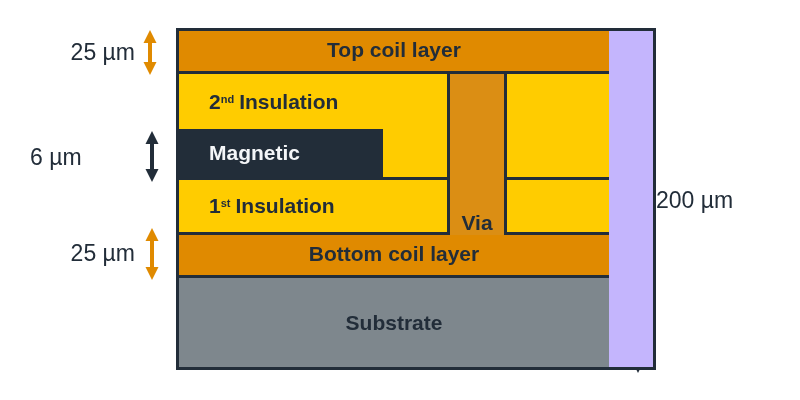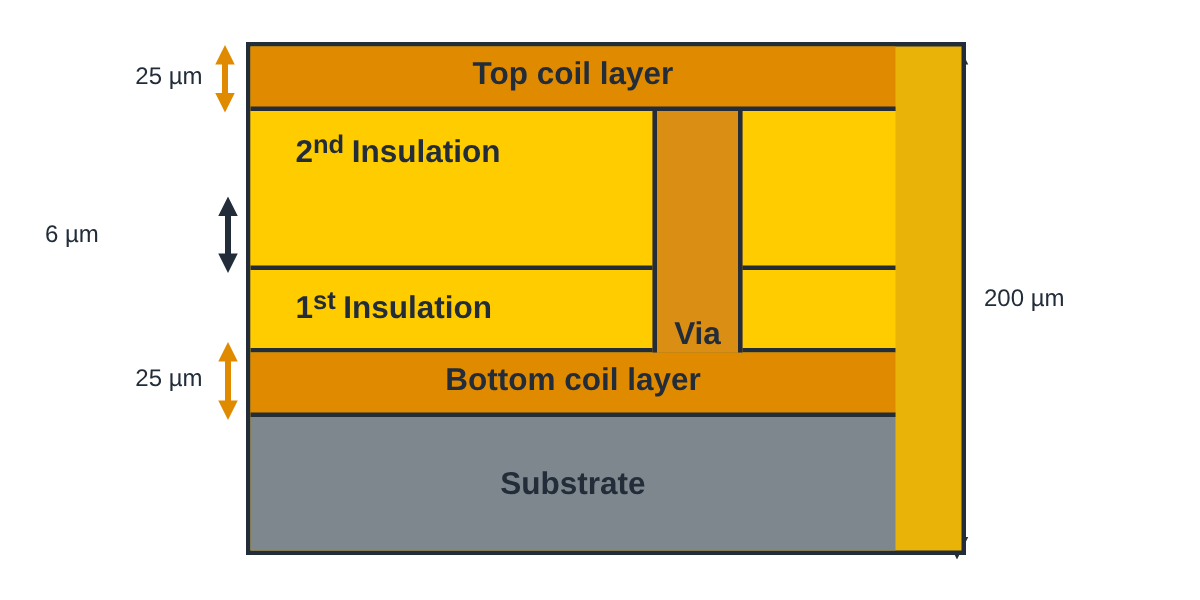--- a/index.html
+++ b/index.html
@@ -10,21 +10,21 @@
     height: 400px;
     background: #ffffff;
     font-family: "Liberation Sans", sans-serif;
     overflow: hidden;
     color: var(--dark, #222d39);
   }
 
   
   .dim-label {
     position: absolute;
-    font-size: 16px;
+    font-size: 23px;
     font-weight: 400;
     color: var(--dark, #222d39);
     line-height: 28px;
     white-space: nowrap;
   }
   .lbl-top25  { top: 38px;  left: 30px;  width: 105px; text-align: right; }
   .lbl-mag6   { top: 143px; left: 30px;  width: 105px; text-align: left; }
   .lbl-bot25  { top: 239px; left: 30px;  width: 105px; text-align: right; }
   .lbl-total  { top: 186px; left: 656px; text-align: center; }
 
@@ -33,24 +33,24 @@
   .arrow-orange { color: var(--orange, #e08a00); }
   .arrow-dark   { color: var(--dark, #222d39); }
   .arr-top25 { left: 141px; top: 30px; }
   .arr-mag6  { left: 143px; top: 131px; }
   .arr-bot25 { left: 143px; top: 228px; }
   .arr-total { left: 629px; top: 28px; }
 
   
   .box {
     position: absolute;
-    left: 164px; top: 28px;
+    left: 176px; top: 28px;
     width: 480px; height: 342px;
     border: 3px solid var(--dark, #222d39);
-    background: #eab308;
+    background: #c4b5fd;
   }
   .row { position: absolute; left: 0; width: 430px; }
   .row-topcoil   { top: 0;     height: 43px;  background: var(--orange, #e08a00);  border-bottom: 3px solid var(--dark, #222d39); }
   .row-ins2      { top: 43px;  height: 106px; background: var(--yellow, #ffcc00);  border-bottom: 3px solid var(--dark, #222d39); }
   .row-ins1      { top: 149px; height: 55px;  background: var(--yellow, #ffcc00);  border-bottom: 3px solid var(--dark, #222d39); }
   .row-botcoil   { top: 204px; height: 43px;  background: var(--orange, #e08a00);  border-bottom: 3px solid var(--dark, #222d39); }
   .row-substrate { top: 247px; height: 89px;  background: var(--substrate-gray, #7e878d); }
 
   .layer-label {
     font-size: 21px;
@@ -67,21 +67,21 @@
   .lbl-ins2, .lbl-ins1 {
     position: absolute; left: 0; width: 268px;
     display: flex; align-items: center;
     padding-left: 30px;
     z-index: 2;
   }
   .lbl-ins2 { top: 43px;  height: 55px; }
   .lbl-ins1 { top: 149px; height: 52px; }
 
   .sup {
-    font-size: 17px;
+    font-size: 11px;
     line-height: 1;
     position: relative;
     top: -6px;
   }
   .layer-name { margin-left: 5px; }
 
   .magnetic {
     position: absolute;
     left: 0; top: 98px;
     width: 204px; height: 48px;
@@ -139,20 +139,23 @@
 
     <div class="row row-topcoil">
       <span class="layer-label">Top coil layer</span>
     </div>
 
     <div class="row row-ins2"></div>
     <div class="lbl-ins2">
       <span class="layer-label"><span>2</span><span class="sup">nd</span><span class="layer-name">Insulation</span></span>
     </div>
 
+    <div class="magnetic">
+      <span class="layer-label">Magnetic</span>
+    </div>
 
     <div class="row row-ins1"></div>
     <div class="lbl-ins1">
       <span class="layer-label"><span>1</span><span class="sup">st</span><span class="layer-name">Insulation</span></span>
     </div>
 
     <div class="via">
       <span class="layer-label">Via</span>
     </div>
 

